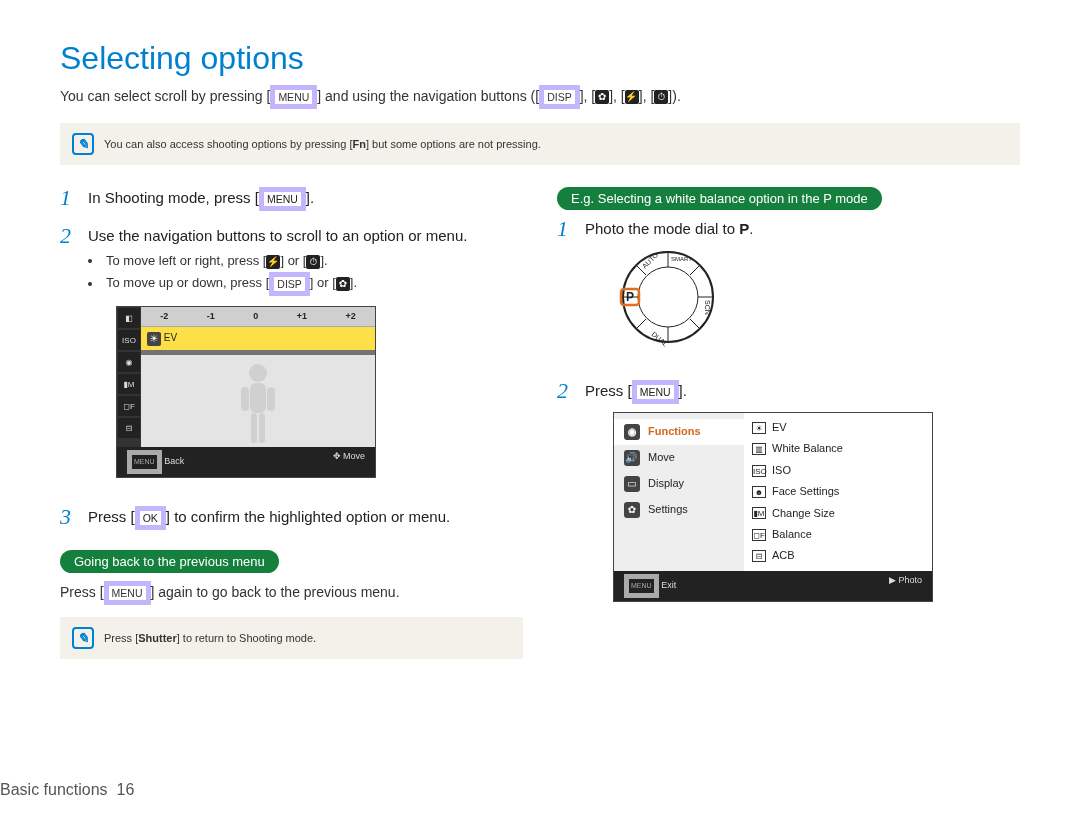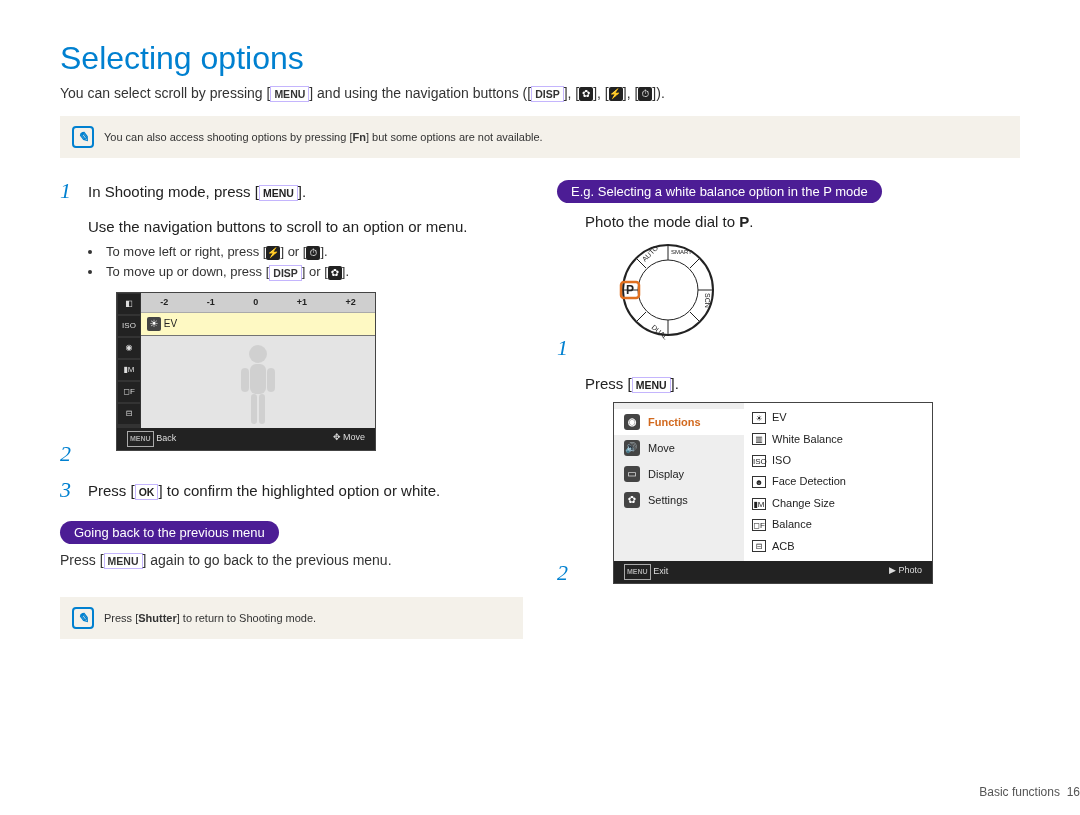--- a/index.html
+++ b/index.html
@@ -20,23 +20,23 @@
     margin-bottom: 8px;
   }
   .intro {
     font-size: 14px;
     color: #333;
     margin-bottom: 14px;
   }
   .btnlabel {
     display: inline-block;
     font-family: Arial, sans-serif;
-    font-weight: bold;
+    font-weight: normal;
     font-size: 10.5px;
-    border: 1px solid #c4b5fd;
+    border: 5px solid #c4b5fd;
     padding: 0 3px;
     line-height: 14px;
     vertical-align: middle;
     background: #fff;
   }
   .notebox {
     background: #f4f1ea;
     padding: 10px 12px;
     display: flex;
     align-items: center;
@@ -59,52 +59,52 @@
   }
   .columns {
     display: flex;
     gap: 34px;
   }
   .col { flex: 1; }
   ol.steps { list-style: none; counter-reset: step; }
   ol.steps > li {
     counter-increment: step;
     display: flex;
-    align-items: flex-end;
+    align-items: flex-start;
     gap: 10px;
     margin-bottom: 14px;
   }
   ol.steps > li::before {
     content: counter(step);
     font-size: 22px;
     font-style: italic;
     color: #0080d0;
     font-family: Georgia, serif;
     line-height: 1;
     min-width: 18px;
   }
   .steptext { font-size: 15px; line-height: 1.4; color: #222; }
   .substeps { margin: 6px 0 0 0; list-style: disc inside; }
   .substeps li { font-size: 13px; color: #333; margin-bottom: 2px; }
   .pill {
     display: inline-block;
-    background: #4c1d95;
+    background: #15803d;
     color: #fff;
     border-radius: 14px;
     padding: 4px 14px;
     font-size: 13px;
     margin: 6px 0 8px 0;
   }
-  .bottomtext { font-size: 14px; margin-bottom: 28px; }
+  .bottomtext { font-size: 14px; margin-bottom: 12px; }
   .footer {
     position: absolute;
     bottom: 16px;
     left: 0; right: 0;
-    text-align: right;
-    font-size: 12px;
+    text-align: left;
+    font-size: 16px;
     color: #555;
   }
   .glyph {
     display: inline-block;
     width: 14px; height: 14px;
     vertical-align: middle;
     background: #222;
     color: #fff;
     font-size: 10px;
     text-align: center;
@@ -138,25 +138,25 @@
     background: #cfcfcf;
     display: flex;
     align-items: center;
     justify-content: space-around;
     font-size: 9px;
     font-weight: bold;
     color: #222;
     border-bottom: 1px solid #aaa;
   }
   .ev-row {
-    background: #fef9c3;
+    background: #fde047;
     padding: 4px 6px;
     font-size: 10px;
     color: #222;
-    border-bottom: 1px solid #737373;
+    border-bottom: 5px solid #737373;
   }
   .silhouette {
     height: 92px;
     background: #e4e4e4;
     display:flex; align-items:flex-end; justify-content:center;
   }
   .silhouette svg { opacity: 0.25; }
   .lcd-footer {
     background: #222;
     color: #ddd;
@@ -221,21 +221,21 @@
 
 <h1>Selecting options</h1>
 
 <p class="intro">
   <span>You can select scroll by pressing [</span><span class="btnlabel">MENU</span><span>] and using the navigation buttons ([</span><span class="btnlabel">DISP</span>], [<span class="glyph">✿</span>], [<span class="glyph">⚡</span>], [<span class="glyph">⏱</span><span>]).</span>
 </p>
 
 <div class="notebox">
   <span class="noteicon">✎</span>
   <span>
-    <span>You can also access shooting options by pressing [</span><b>Fn</b><span>] but some options are not available.</span>
+    <span>You can also access shooting options by pressing [</span><b>Fn</b><span>] but some options are not pressing.</span>
   </span>
 </div>
 
 <div class="columns">
 
   <div class="col">
     <ol class="steps">
       <li>
         <div class="steptext">
           <span>In Shooting mode, press [</span><span class="btnlabel">MENU</span><span>].</span>
@@ -289,21 +289,21 @@
             </div>
             <div class="lcd-footer">
               <span><span class="btnlabel" style="font-size:7px;padding:0 2px;border-color:#aaa;color:#aaa;background:transparent">MENU</span> <span>Back</span></span>
               <span>✥ <span>Move</span></span>
             </div>
           </div>
         </div>
       </li>
       <li>
         <div class="steptext">
-          <span>Press [</span><span class="btnlabel">OK</span><span>] to confirm the highlighted option or white.</span>
+          <span>Press [</span><span class="btnlabel">OK</span><span>] to confirm the highlighted option or menu.</span>
         </div>
       </li>
     </ol>
 
     <div class="pill">Going back to the previous menu</div>
     <p class="bottomtext">
       <span>Press [</span><span class="btnlabel">MENU</span><span>] again to go back to the previous menu.</span>
     </p>
 
     <div class="notebox">
@@ -377,21 +377,21 @@
                 <div class="ritem">
                     <span class="ricon">▥</span>
                     <span>White Balance</span>
                   </div>
                 <div class="ritem">
                     <span class="ricon">ISO</span>
                     <span>ISO</span>
                   </div>
                 <div class="ritem">
                     <span class="ricon">☻</span>
-                    <span>Face Detection</span>
+                    <span>Face Settings</span>
                   </div>
                 <div class="ritem">
                     <span class="ricon">▮M</span>
                     <span>Change Size</span>
                   </div>
                 <div class="ritem">
                     <span class="ricon">◻F</span>
                     <span>Balance</span>
                   </div>
                 <div class="ritem">

